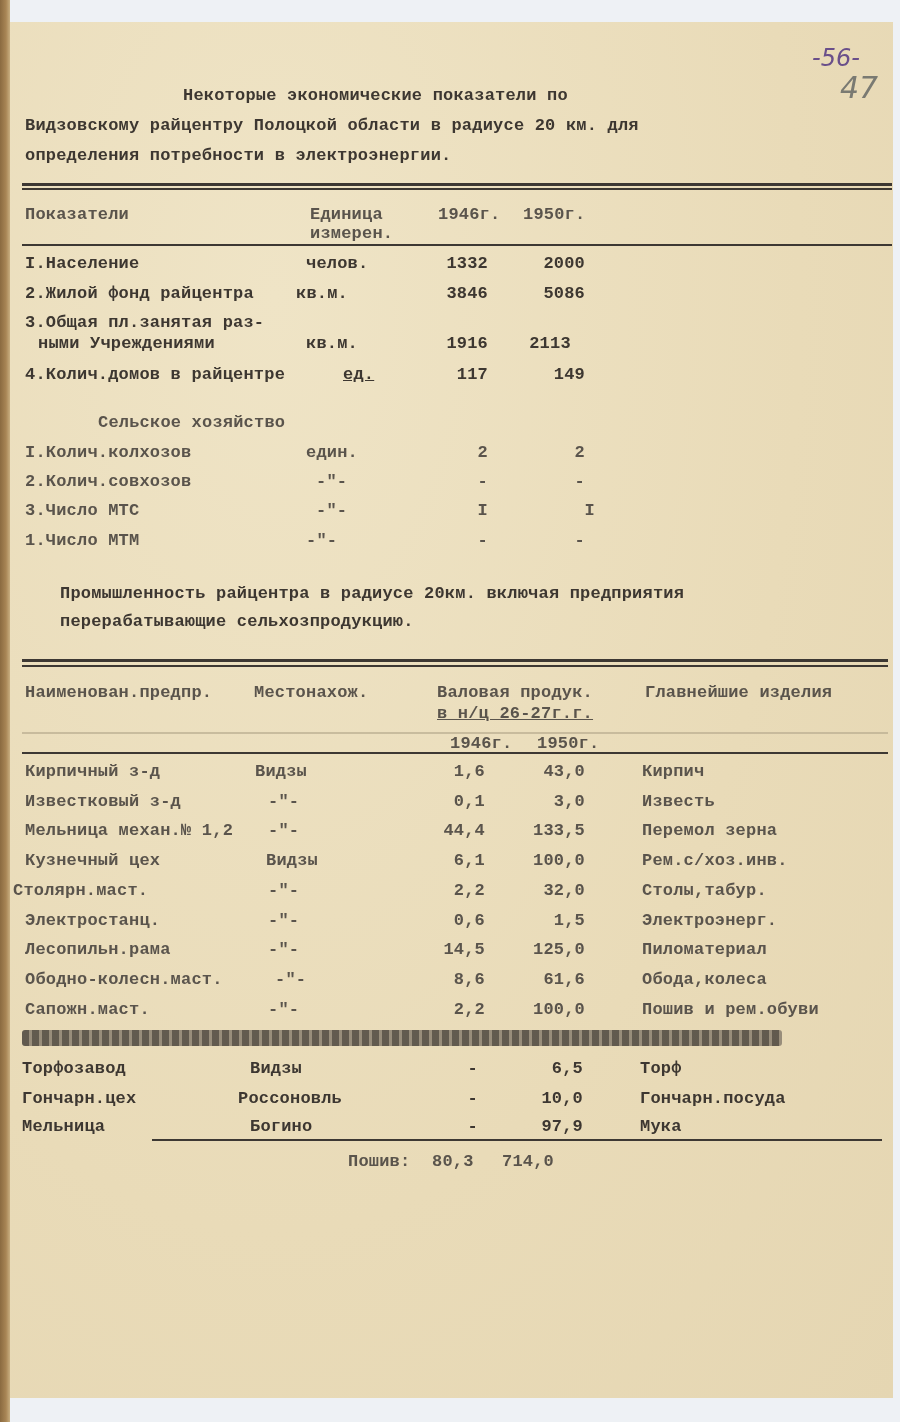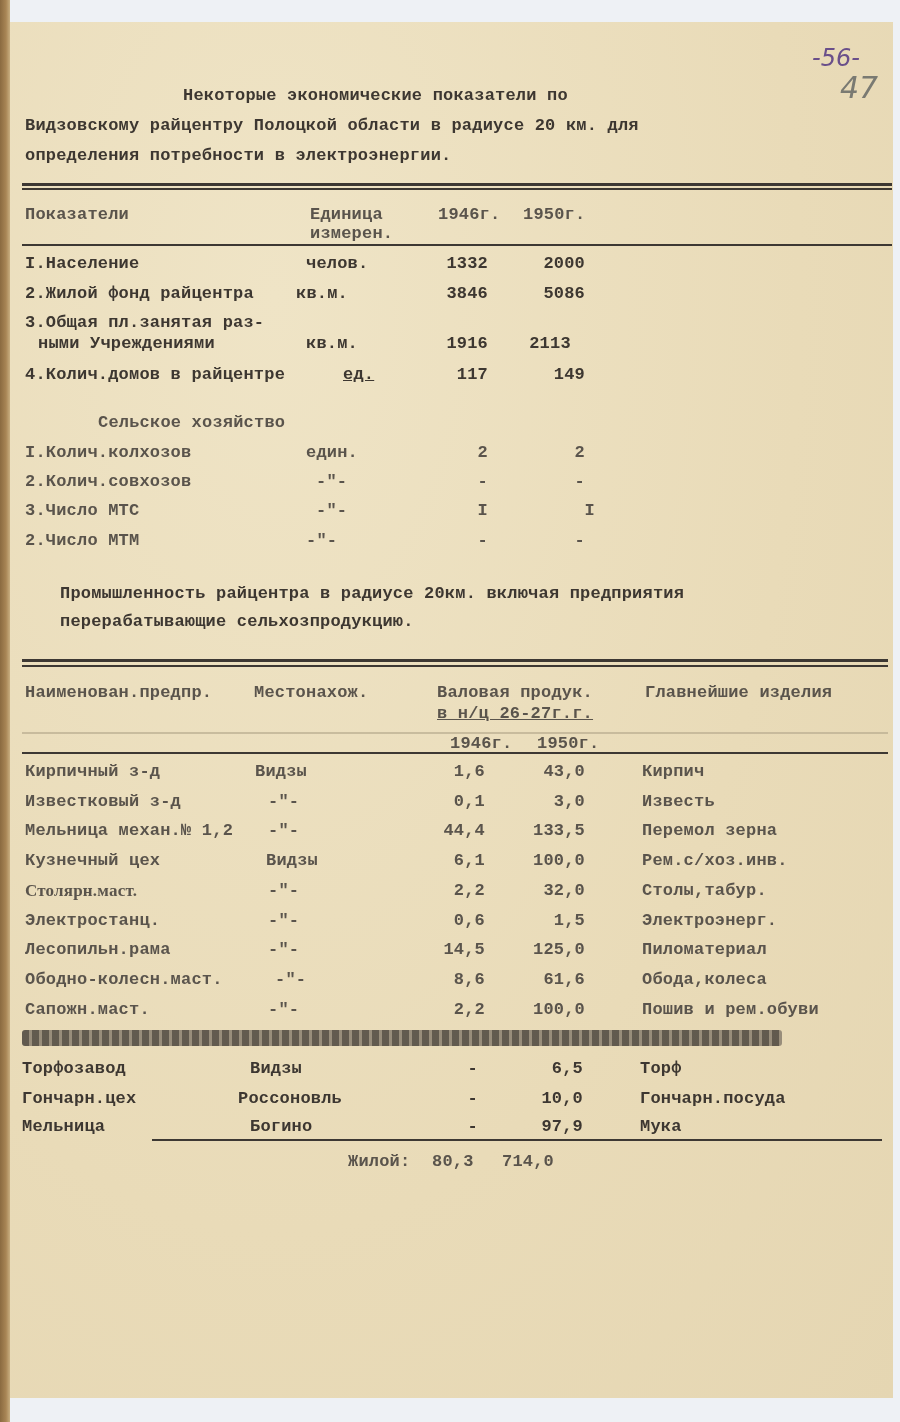--- a/index.html
+++ b/index.html
@@ -97,21 +97,21 @@
   <div class="t num light" style="left:440px;width:48px;top:472px;">-</div>
   <div class="t num light" style="left:540px;width:45px;top:472px;">-</div>
 </div>
 <div>
   <div class="t light" style="left:25px;top:501px;">3.Число МТС</div>
   <div class="t light" style="left:316px;top:501px;">-"-</div>
   <div class="t num light" style="left:440px;width:48px;top:501px;">I</div>
   <div class="t num light" style="left:550px;width:45px;top:501px;">I</div>
 </div>
 <div>
-  <div class="t light" style="left:25px;top:531px;">2.Число МТМ</div>
+  <div class="t light" style="left:25px;top:531px;">1.Число МТМ</div>
   <div class="t light" style="left:306px;top:531px;">-"-</div>
   <div class="t num light" style="left:440px;width:48px;top:531px;">-</div>
   <div class="t num light" style="left:540px;width:45px;top:531px;">-</div>
 </div>
 
 <div class="t" style="left:60px;top:584px;">Промышленность райцентра в радиусе 20км. включая предприятия</div>
 <div class="t" style="left:60px;top:612px;">перерабатывающие сельхозпродукцию.</div>
 
 <div class="rule" style="left:22px;top:659px;width:866px;"></div>
 <div class="rule thin" style="left:22px;top:665px;width:866px;"></div>
@@ -150,21 +150,21 @@
   <div class="t light" style="left:642px;top:821px;">Перемол зерна</div>
 </div>
 <div>
   <div class="t light" style="left:25px;top:851px;">Кузнечный цех</div>
   <div class="t light" style="left:266px;top:851px;">Видзы</div>
   <div class="t num light" style="left:420px;width:65px;top:851px;">6,1</div>
   <div class="t num light" style="left:505px;width:80px;top:851px;">100,0</div>
   <div class="t light" style="left:642px;top:851px;">Рем.с/хоз.инв.</div>
 </div>
 <div>
-  <div class="t light" style="left:25px;top:881px;font-family:Liberation Serif, serif;">Столярн.маст.</div>
+  <div class="t light" style="left:13px;top:881px;">Столярн.маст.</div>
   <div class="t light" style="left:268px;top:881px;">-"-</div>
   <div class="t num light" style="left:420px;width:65px;top:881px;">2,2</div>
   <div class="t num light" style="left:505px;width:80px;top:881px;">32,0</div>
   <div class="t light" style="left:642px;top:881px;">Столы,табур.</div>
 </div>
 <div>
   <div class="t light" style="left:25px;top:911px;">Электростанц.</div>
   <div class="t light" style="left:268px;top:911px;">-"-</div>
   <div class="t num light" style="left:420px;width:65px;top:911px;">0,6</div>
   <div class="t num light" style="left:505px;width:80px;top:911px;">1,5</div>
@@ -212,16 +212,16 @@
   <div class="t" style="left:22px;top:1117px;">Мельница</div>
   <div class="t" style="left:250px;top:1117px;">Богино</div>
   <div class="t num" style="left:420px;width:58px;top:1117px;">-</div>
   <div class="t num" style="left:505px;width:78px;top:1117px;">97,9</div>
   <div class="t" style="left:640px;top:1117px;">Мука</div>
 </div>
 
 <div class="rule thin" style="left:152px;top:1139px;width:730px;"></div>
 
 <div>
-  <div class="t light" style="left:348px;top:1152px;">Жилой:</div>
+  <div class="t light" style="left:348px;top:1152px;">Пошив:</div>
   <div class="t light" style="left:432px;top:1152px;">80,3</div>
   <div class="t light" style="left:502px;top:1152px;">714,0</div>
 </div>
 
 </body></html>

